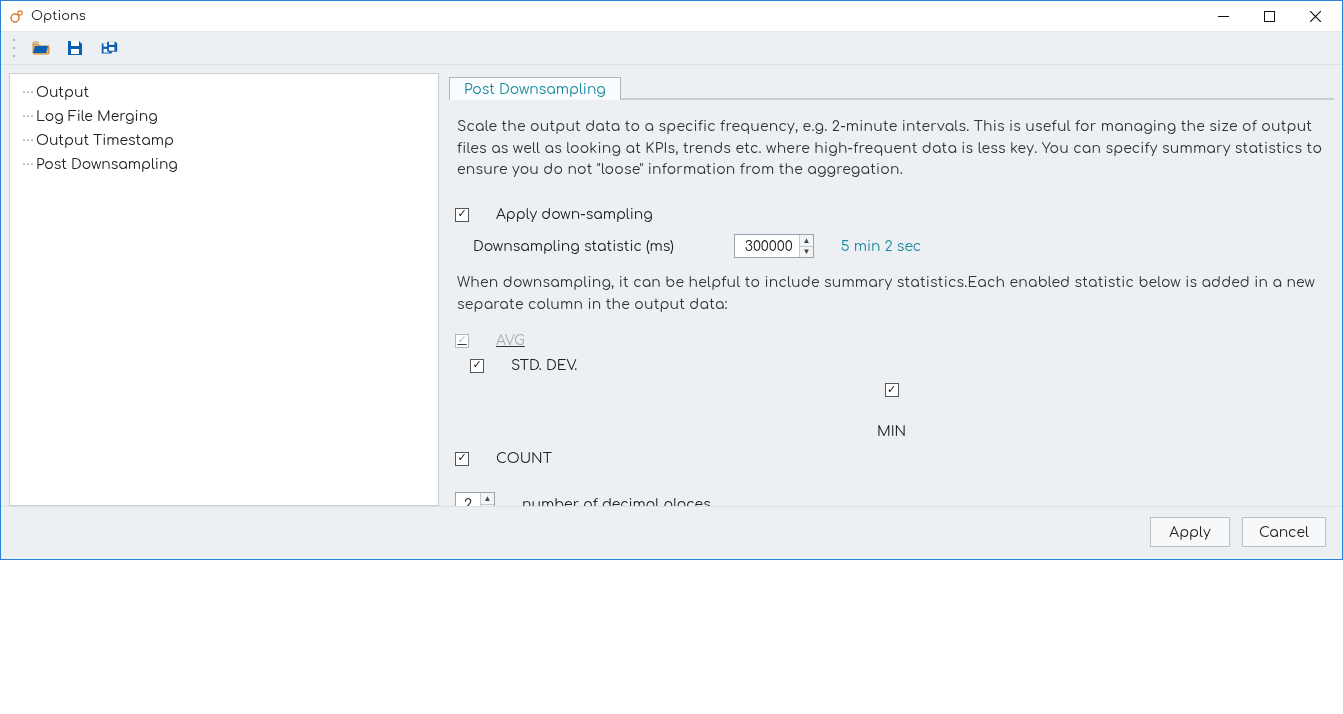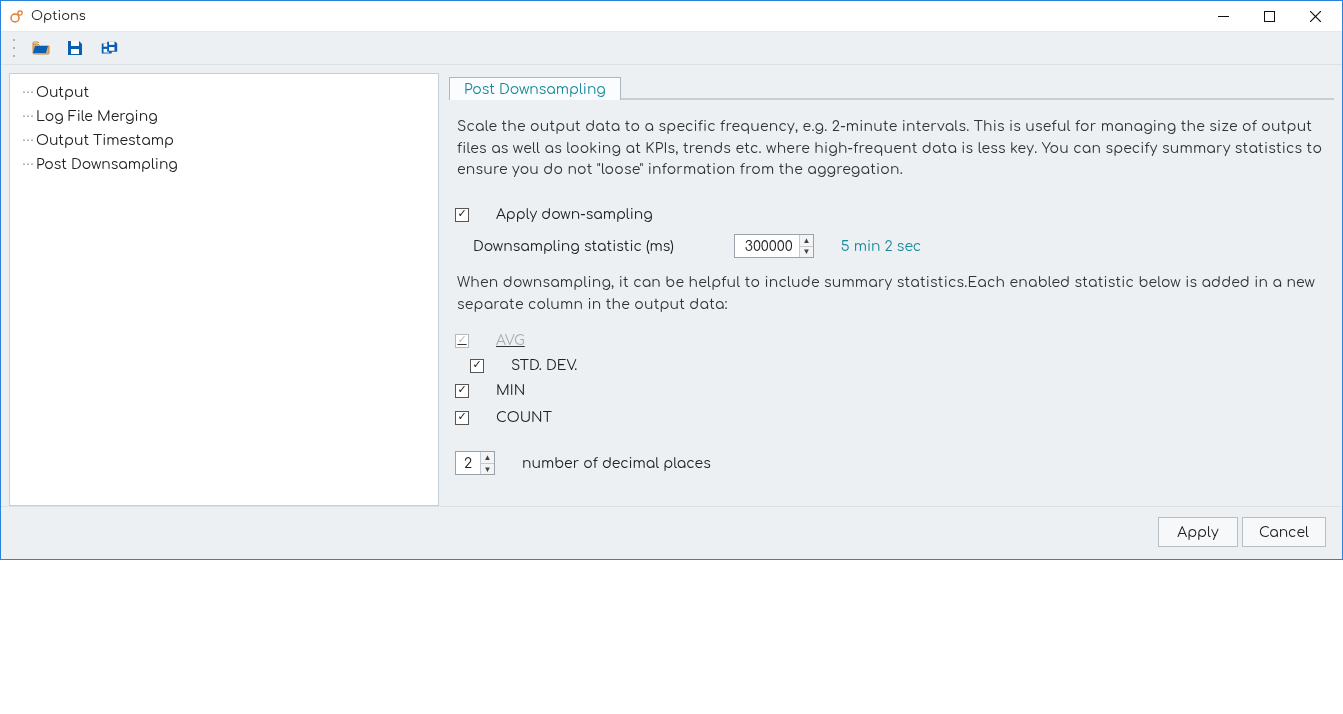--- a/index.html
+++ b/index.html
@@ -167,21 +167,21 @@
   }
   .spin-btns span + span { border-top: 1px solid #c3c9ce; }
   .hint { color: #1a8a9e; }
   .section-gap { height: 14px; }
 
   
   .footer {
     background: #edf0f3;
     border-top: 1px solid #dde1e5;
     padding: 10px 16px 12px;
-    display: flex; justify-content: flex-end; gap: 4px;
+    display: flex; justify-content: flex-end; gap: 12px;
   }
   .btn {
     min-width: 80px; height: 30px;
     border: 1px solid #b7bfc6; background: #f7f8fa;
     padding: 0 16px;
     font-family: inherit; font-size: 14px; color: #222;
     display: inline-flex; align-items: center; justify-content: center;
   }
 </style>
 </head>
@@ -308,21 +308,21 @@
 
         <div id="stats-container">
             <div class="row" style="margin-top: 4px; text-decoration: underline;">
               <span class="cb checked disabled"></span>
               <span class="lbl disabled">AVG</span>
             </div>
             <div class="row" style="margin-top: 10px; padding-left: 15px;">
               <span class="cb checked"></span>
               <span class="lbl">STD. DEV.</span>
             </div>
-            <div class="row" style="margin-top: 10px;">
+            <div class="row" style="margin-top: 10px; flex-direction: column;">
               <span class="cb checked"></span>
               <span class="lbl">MIN</span>
             </div>
             <div class="row" style="margin-top: 12px;">
               <span class="cb checked"></span>
               <span class="lbl">COUNT</span>
             </div>
           </div>
 
         <div class="section-gap"></div>

